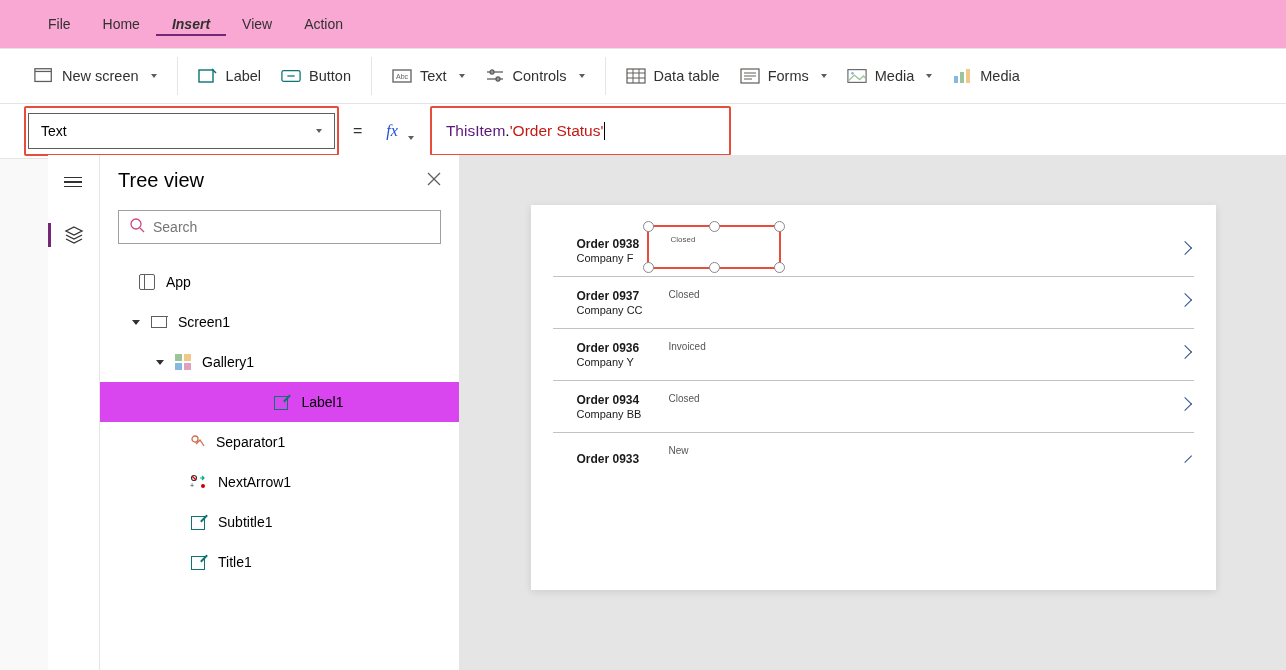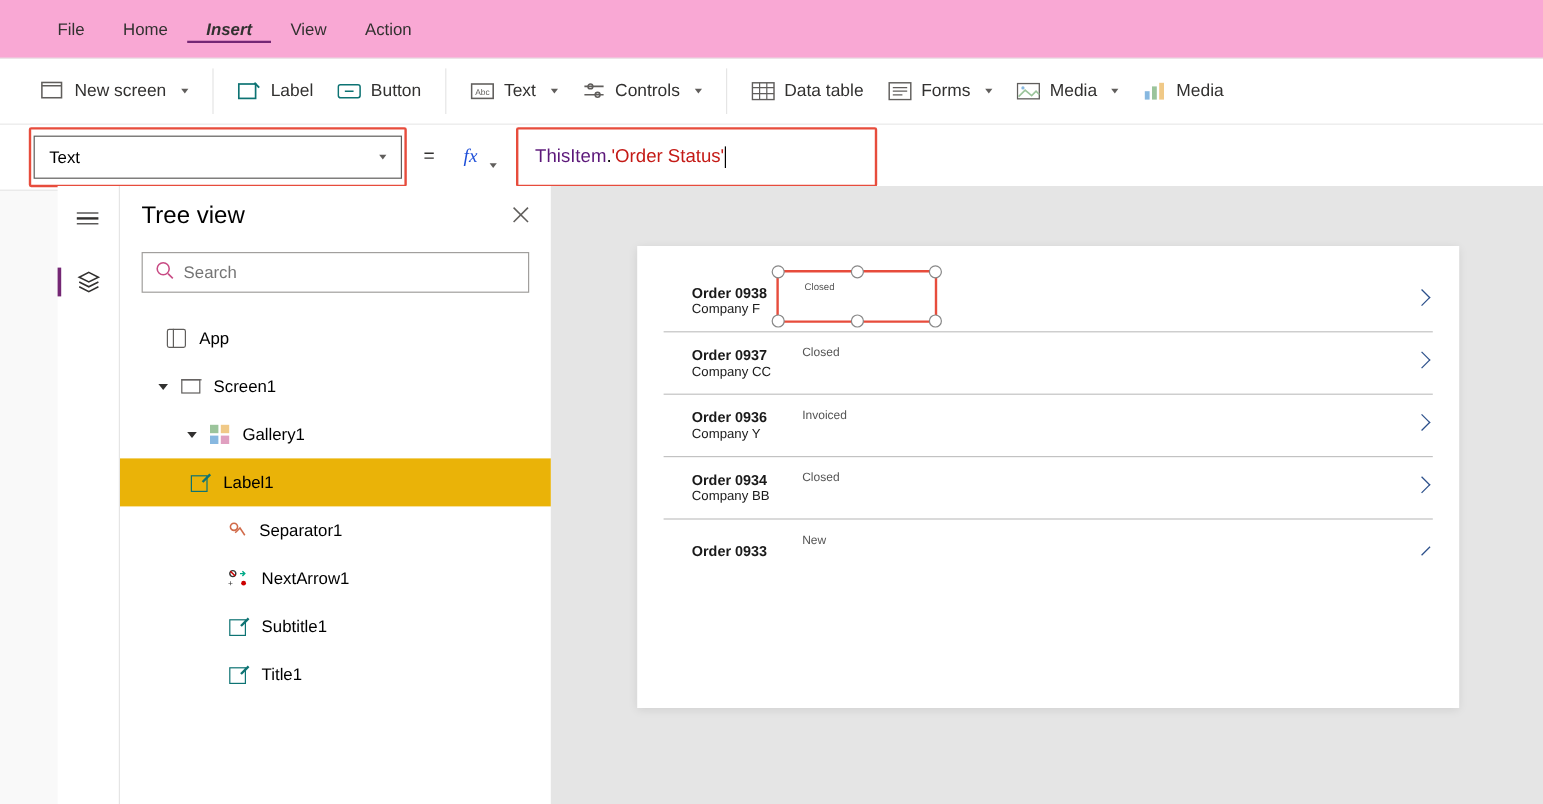--- a/index.html
+++ b/index.html
@@ -268,24 +268,25 @@
       border-right: 4px solid transparent;
       border-top: 5px solid #323130;
     }
     
     .tree-item.l1 { padding-left: 0; }
     .tree-item.l2 { padding-left: 14px; }
     .tree-item.l3 { padding-left: 38px; }
     .tree-item.l4 { padding-left: 72px; }
     
     .tree-item.selected {
-      background: #eab308;
+      background: #d946ef;
       margin-left: -18px;
       margin-right: -18px;
       padding-left: 58px;
+      justify-content: center;
     }
     
     .tree-icon { width: 18px; height: 18px; display:flex; align-items:center; justify-content:center;}
 
     .app-icon { border: 1.5px solid #605e5c; border-radius: 2px; width: 16px; height: 16px; position:relative;}
     .app-icon::after { content:''; position:absolute; left: 3.5px; top: -1px; bottom: -1px; width: 1.5px; background:#605e5c;}
 
     .screen-icon { border: 1.5px solid #605e5c; width: 16px; height: 12px; position:relative;}
     .screen-icon::before{content:'';position:absolute;top:-1.5px;left:-1.5px;right:-1.5px;height:1.5px;background:#605e5c;}
 

